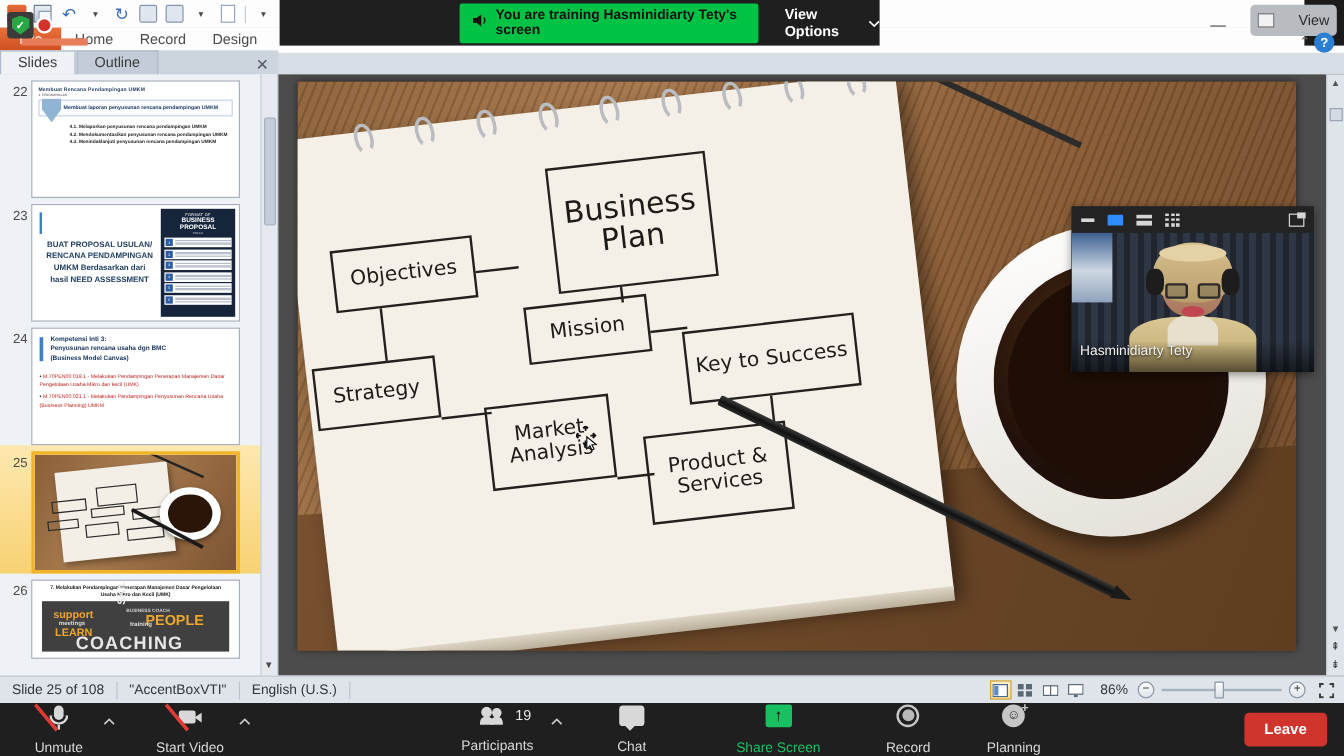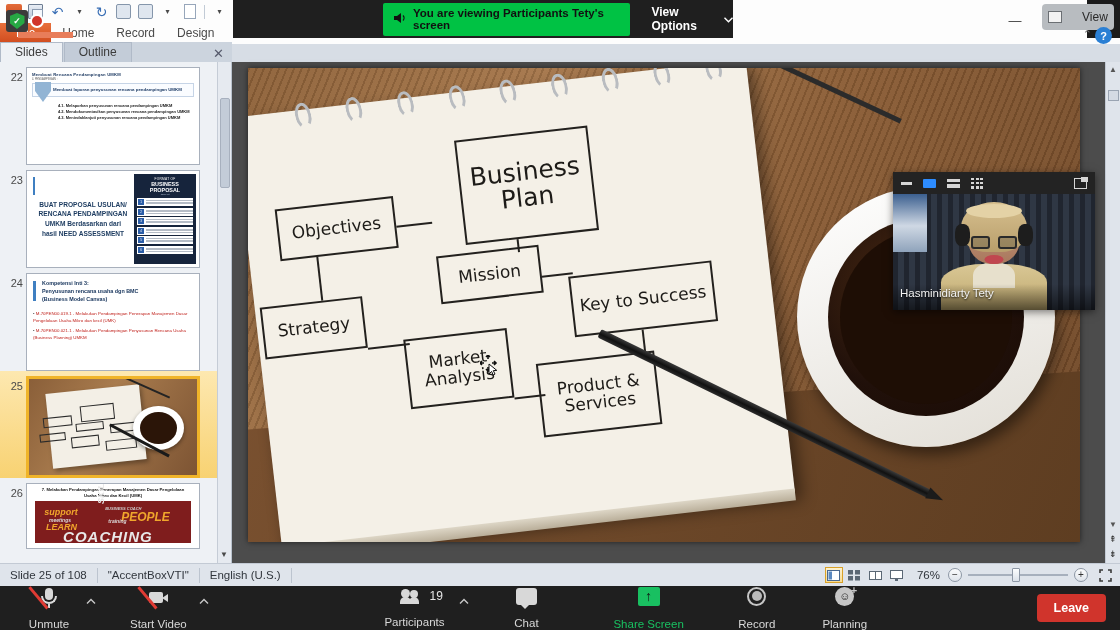--- a/index.html
+++ b/index.html
@@ -146,21 +146,21 @@
   .s25 .pen { position:absolute; left:46%; top:62%; width:40%; height:3px; background:#1a1a1a;
      transform: rotate(28deg); }
   .s25 .pen2 { position:absolute; left:40%; top:2%; width:46%; height:2px; background:#242424;
      transform: rotate(24deg); }
   .s25 .dgm { position:absolute; left:4%; top:12%; width:92%; height:76%; transform: rotate(-6deg); }
   .s25 .bx { position:absolute; border:1px solid #2a2a2a; }
 
   
   .s26 { height: 64px; background:#fff; }
   .s26 .t { font-size: 4.2px; font-weight: bold; color: #111; text-align:center; padding: 3px 10px 2px; line-height:1.4;}
-  .s26 .board { background: #7f1d1d; height: 42px; position: relative; margin: 0 8px; font-style: italic; }
+  .s26 .board { background: #404040; height: 42px; position: relative; margin: 0 8px; }
   .s26 .w { position: absolute; font-weight: bold; color:#e8e8e8; }
 
   
   #panel-sb {
     position: absolute; right: 0; top: 0; width: 14px; height: 501px; background: #e6eaf0;
     border-left: 1px solid #c5ccd6;
   }
   #panel-sb .thumbbar { position:absolute;left:2px;top:36px;width:10px;height:90px;background:#c3ccd8;border:1px solid #a7b0be;border-radius:2px;}
   #panel-sb .dn { position:absolute;left:2px;bottom:4px;font-size:8px;color:#4a4a4a; }
 
@@ -715,21 +715,21 @@
             <rect x="0.5" y="1.5" width="12" height="8" fill="#fff" stroke="#5b6875"></rect>
             <line x1="6.5" y1="1.5" x2="6.5" y2="9.5" stroke="#5b6875"></line>
           </svg>
       </div>
       <div class="viewbtn">
         <svg width="13" height="11" viewBox="0 0 13 11">
             <rect x="0.5" y="0.5" width="12" height="8" fill="#fff" stroke="#5b6875"></rect>
             <rect x="5" y="9" width="3" height="2" fill="#5b6875"></rect>
           </svg>
       </div>
-      <div class="zoom-pct">76%</div>
+      <div class="zoom-pct">86%</div>
       <div class="zoom-minus">−</div>
       <div class="zoom-track">
         <div class="zoom-handle"></div>
       </div>
       <div class="zoom-plus">+</div>
       <div class="fitbtn">
         <svg width="13" height="13" viewBox="0 0 13 13">
             <path d="M1 4V1h3M9 1h3v3M12 9v3H9M4 12H1V9" stroke="#3a3a3a" fill="none" stroke-width="1.6"></path>
           </svg>
       </div>
@@ -738,21 +738,21 @@
 
   <div class="blackstrip-l"></div>
   <div id="zoom-topbar">
     <div id="viewing-pill">
       <span>
         <svg width="13" height="12" viewBox="0 0 13 12">
             <path d="M0 4h3L7 1v10L3 8H0z" fill="#111"></path>
             <path d="M9 3.5a3.4 3.4 0 0 1 0 5" stroke="#111" stroke-width="1.1" fill="none"></path>
           </svg>
       </span>
-      <span>You are viewing Participants Tety's screen</span>
+      <span>You are training Hasminidiarty Tety's screen</span>
     </div>
     <div id="view-options">
       <span>View Options</span>
       <span>
         <svg width="9" height="6" viewBox="0 0 9 6">
             <path d="M0.5 0.8L4.5 4.8L8.5 0.8" stroke="#fff" stroke-width="1.4" fill="none"></path>
           </svg>
       </span>
     </div>
   </div>

